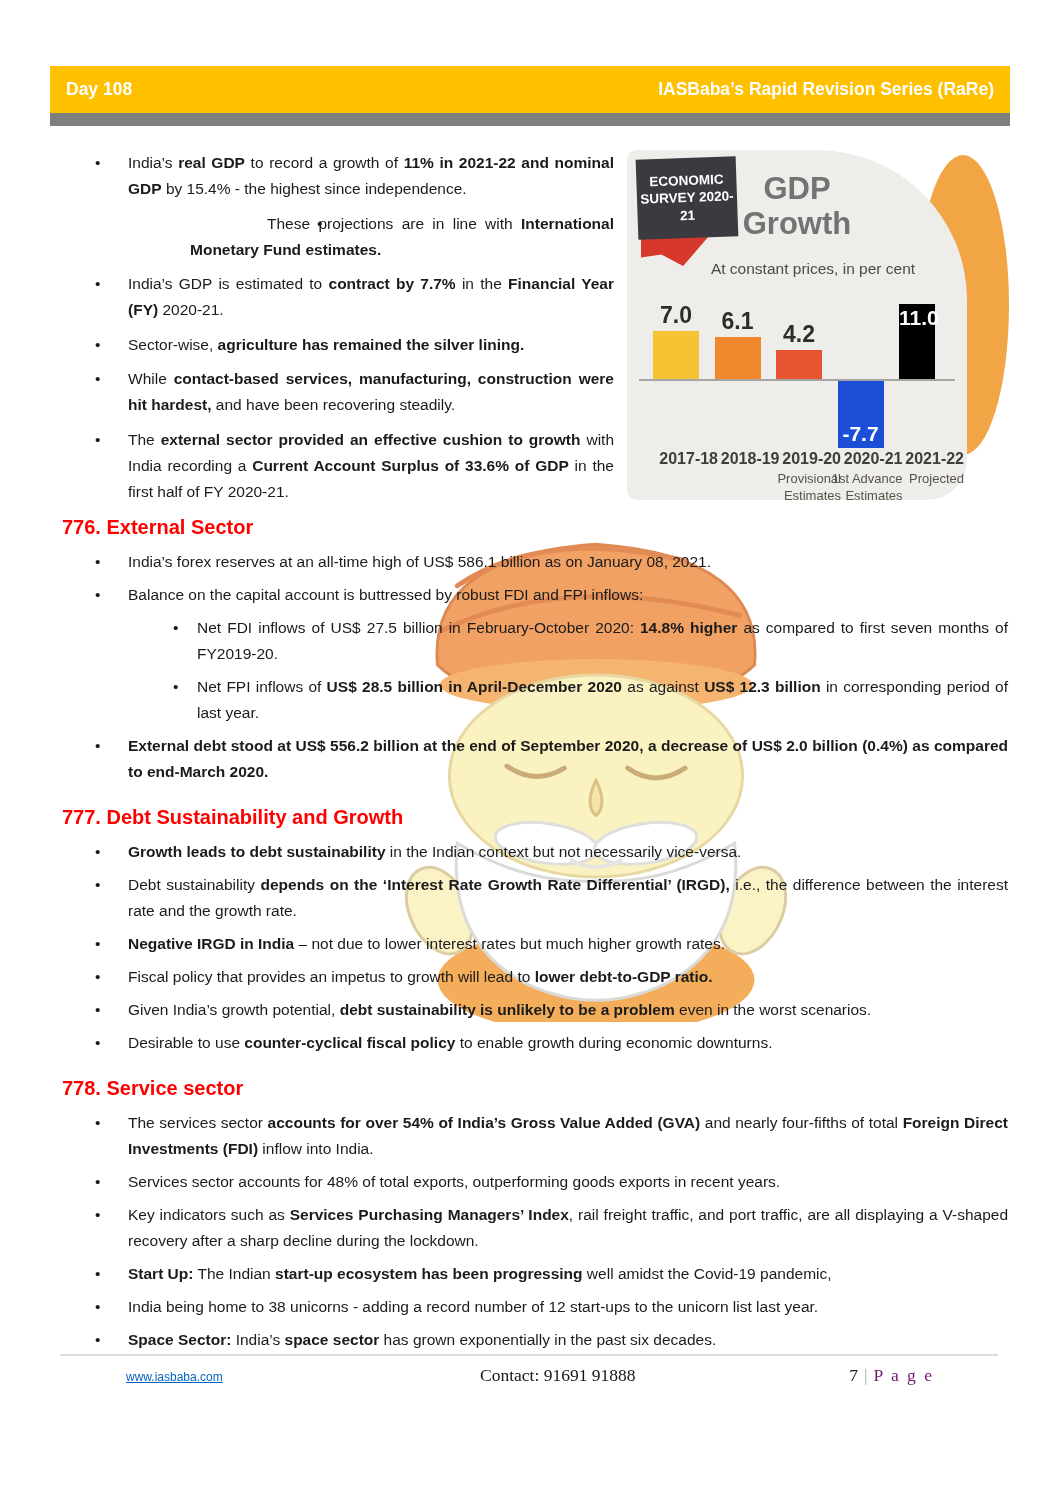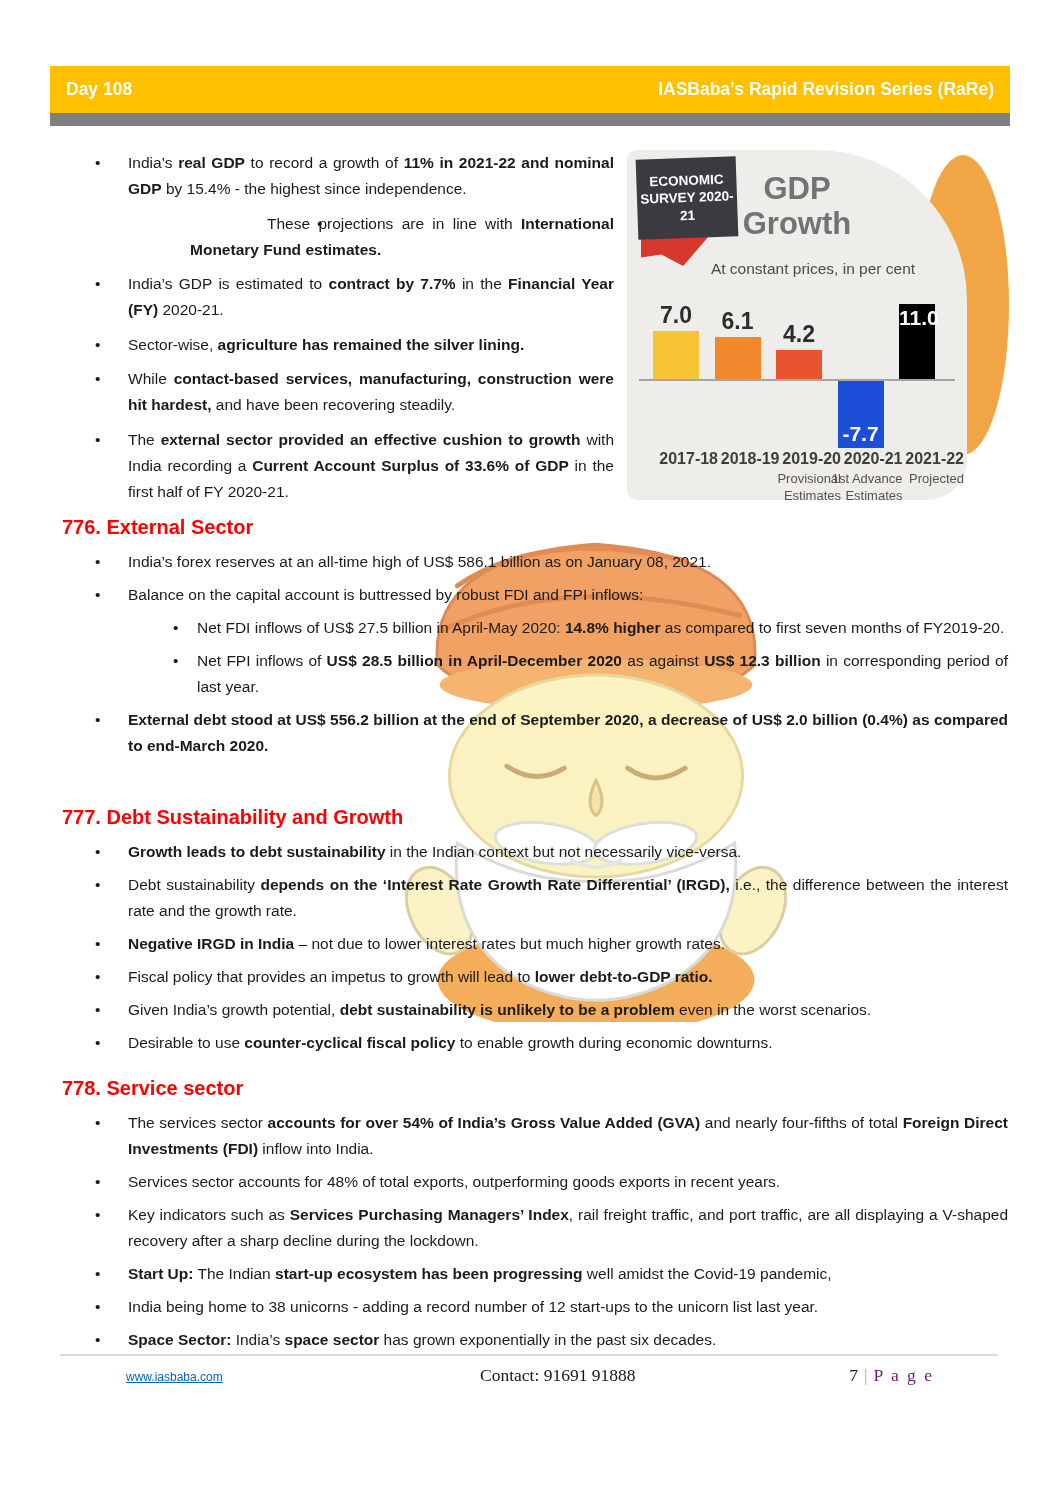--- a/index.html
+++ b/index.html
@@ -154,21 +154,21 @@
           </div>
       </div>
     </div>
   </div>
 
   <div class="sec sec-776">
     <h2 class="sec-h">776. External Sector</h2>
     <ul>
       <li class="bl"><span>India’s forex reserves at an all-time high of US$ 586.1 billion as on January 08, 2021.</span></li>
       <li class="bl"><span>Balance on the capital account is buttressed by robust FDI and FPI inflows:</span></li>
-      <li class="bl bl-sub2"><span>Net FDI inflows of US$ 27.5 billion in April-May 2020: </span><b>14.8% higher</b><span> as compared to first seven months of FY2019-20.</span></li>
+      <li class="bl bl-sub2"><span>Net FDI inflows of US$ 27.5 billion in February-October 2020: </span><b>14.8% higher</b><span> as compared to first seven months of FY2019-20.</span></li>
       <li class="bl bl-sub2"><span>Net FPI inflows of </span><b>US$ 28.5 billion in April-December 2020</b><span> as against </span><b>US$ 12.3 billion</b><span> in corresponding period of last year.</span></li>
       <li class="bl"><b>External debt stood at US$ 556.2 billion at the end of September 2020, a decrease of US$ 2.0 billion (0.4%) as compared to end-March 2020.</b></li>
     </ul>
   </div>
 
   <div class="sec sec-777">
     <h2 class="sec-h">777. Debt Sustainability and Growth</h2>
     <ul>
       <li class="bl"><b>Growth leads to debt sustainability</b><span> in the Indian context but not necessarily vice-versa.</span></li>
       <li class="bl"><span>Debt sustainability </span><b>depends on the ‘Interest Rate Growth Rate Differential’ (IRGD),</b><span> i.e., the difference between the interest rate and the growth rate.</span></li>

